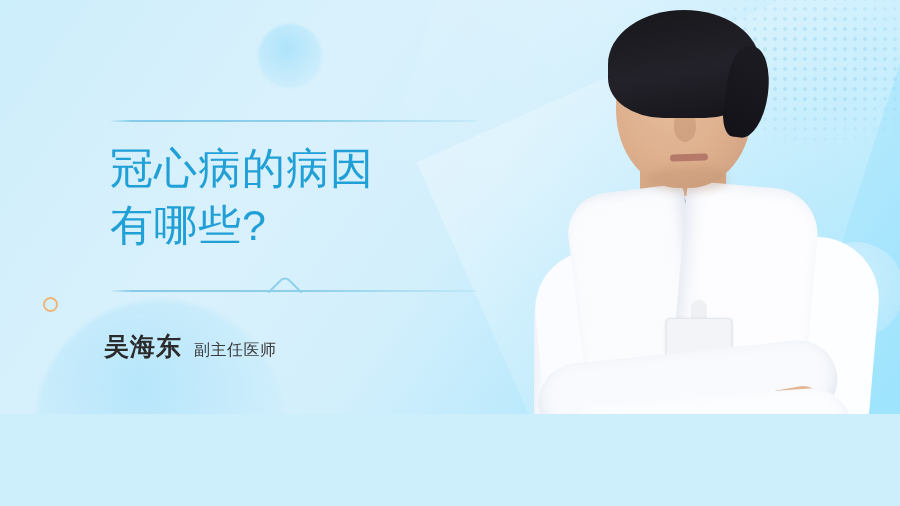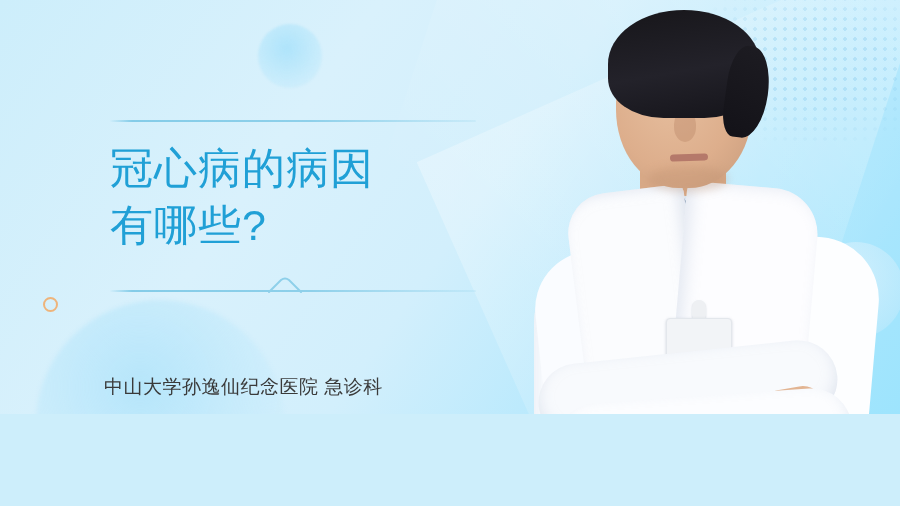--- a/index.html
+++ b/index.html
@@ -215,15 +215,18 @@
   <div class="title">冠心病的病因
 有哪些?</div>
 
   <div class="rule rule-bot"></div>
   <div class="rule-notch">
     <svg width="34" height="16" viewBox="0 0 34 16">
       <path d="M1 15 L13 3 Q17 0 21 3 L33 15" fill="none" stroke="#8ed0ea" stroke-width="2" stroke-linecap="round"></path>
     </svg>
   </div>
 
-  <div class="doc-hosp">中山大学孙逸仙纪念医院 急诊科</div>
+  <div class="doc-name-row">
+    <span class="doc-name">吴海东</span>
+    <span class="doc-rank">副主任医师</span>
+  </div>
 
 </div>
 
 </body></html>

